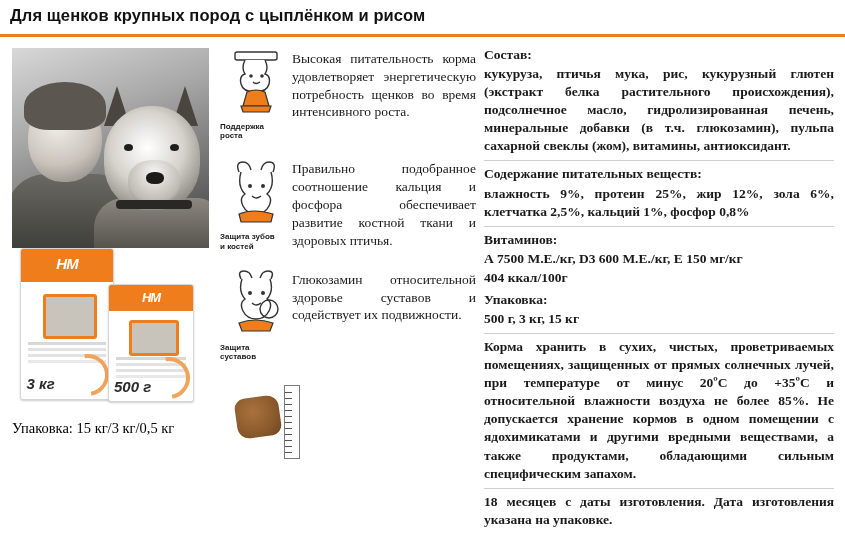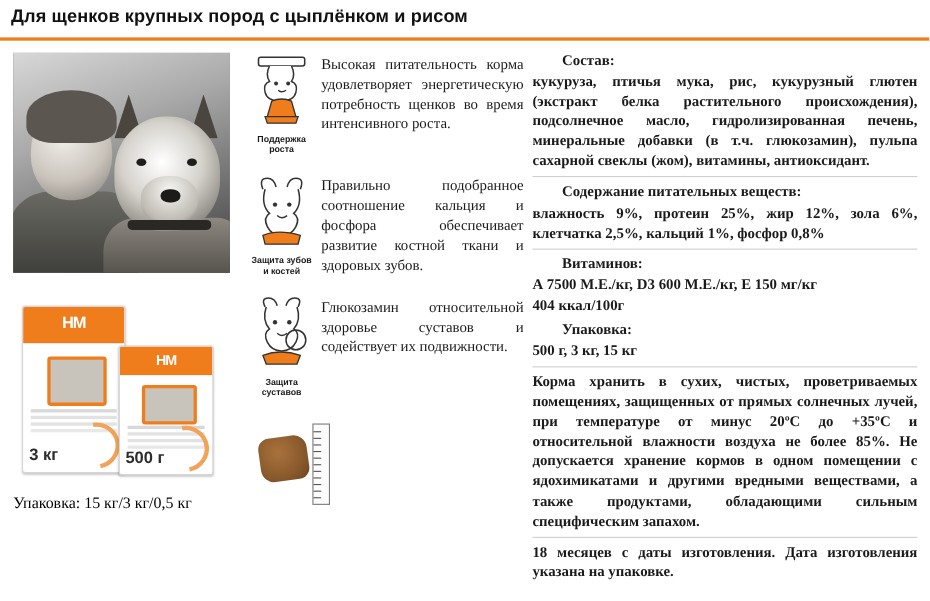--- a/index.html
+++ b/index.html
@@ -158,23 +158,23 @@
     position: absolute;
     left: 104px;
     top: 152px;
     width: 76px;
     height: 9px;
     border-radius: 4px;
     background: #2a2825;
   }
   .bags {
     position: relative;
-    margin-top: 30px;
     width: 200px;
     height: 162px;
+    font-style: italic;
   }
   .bag {
     position: absolute;
     background: #ffffff;
     border: 1px solid #d6d6d6;
     border-radius: 3px;
     box-shadow: 0 1px 2px rgba(0,0,0,0.2);
     overflow: hidden;
   }
   .bag-big {
@@ -261,21 +261,21 @@
     width: 256px;
   }
   .feature {
     display: flex;
     align-items: flex-start;
     margin-bottom: 18px;
   }
   .feature-mark {
     width: 72px;
     flex: 0 0 72px;
-    text-align: center;
+    text-align: left;
   }
   .mark-svg {
     display: block;
     margin: 0 auto;
   }
   .mark-label {
     font-family: "Liberation Sans", sans-serif;
     font-weight: bold;
     font-size: 8px;
     color: #1a1a1a;
@@ -329,21 +329,20 @@
     left: 484px;
     top: 46px;
     width: 350px;
     font-family: "Liberation Serif", serif;
     font-size: 13.5px;
     line-height: 1.34;
   }
   .info-head {
     font-weight: bold;
     margin-top: 4px;
-    margin-left: 27px;
   }
   .info-head:first-child { margin-top: 0; }
   .info-body {
     text-align: justify;
     margin-top: 1px;
     font-weight: bold;
   }
   .divider {
     border: 0;
     border-top: 1px solid #cfcfcf;
@@ -426,21 +425,21 @@
           <path d="M48 14 q4 -10 -4 -10 q-6 0 -8 8" fill="#fff" stroke="#333" stroke-width="1.4"></path>
           <path d="M16 14 q-4 14 4 22 q-6 4 -2 12 q4 8 13 8 q9 0 13 -8 q4 -8 -2 -12 q8 -8 4 -22" fill="#fff" stroke="#333" stroke-width="1.4"></path>
           <circle cx="25" cy="28" r="2" fill="#333"></circle>
           <circle cx="38" cy="28" r="2" fill="#333"></circle>
           <path d="M27 38 q4 4 9 0" fill="none" stroke="#333" stroke-width="1.3"></path>
           <path d="M14 56 q14 -6 34 0 l-2 8 h-30 z" fill="#f07d1b" stroke="#333" stroke-width="1.2"></path>
         </svg>
         <div class="mark-label" style="white-space:pre-line">Защита зубов
 и костей</div>
       </div>
-      <div class="feature-text">Правильно подобранное соотношение кальция и фосфора обеспечивает развитие костной ткани и здоровых зубов.</div>
+      <div class="feature-text">Правильно подобранное соотношение кальция и фосфора обеспечивает развитие костной ткани и здоровых птичья.</div>
     </div>
 
     <div class="feature">
       <div class="feature-mark">
         <svg class="mark-svg" width="62" height="72" viewBox="0 0 62 72">
           <path d="M16 10 q-4 -8 3 -8 q6 0 8 7" fill="#fff" stroke="#333" stroke-width="1.4"></path>
           <path d="M46 10 q4 -8 -3 -8 q-6 0 -8 7" fill="#fff" stroke="#333" stroke-width="1.4"></path>
           <path d="M17 10 q-4 12 3 20 q-6 4 -2 12 q4 8 13 8 q9 0 13 -8 q4 -8 -2 -12 q7 -8 3 -20" fill="#fff" stroke="#333" stroke-width="1.4"></path>
           <circle cx="25" cy="24" r="2" fill="#333"></circle>
           <circle cx="38" cy="24" r="2" fill="#333"></circle>

